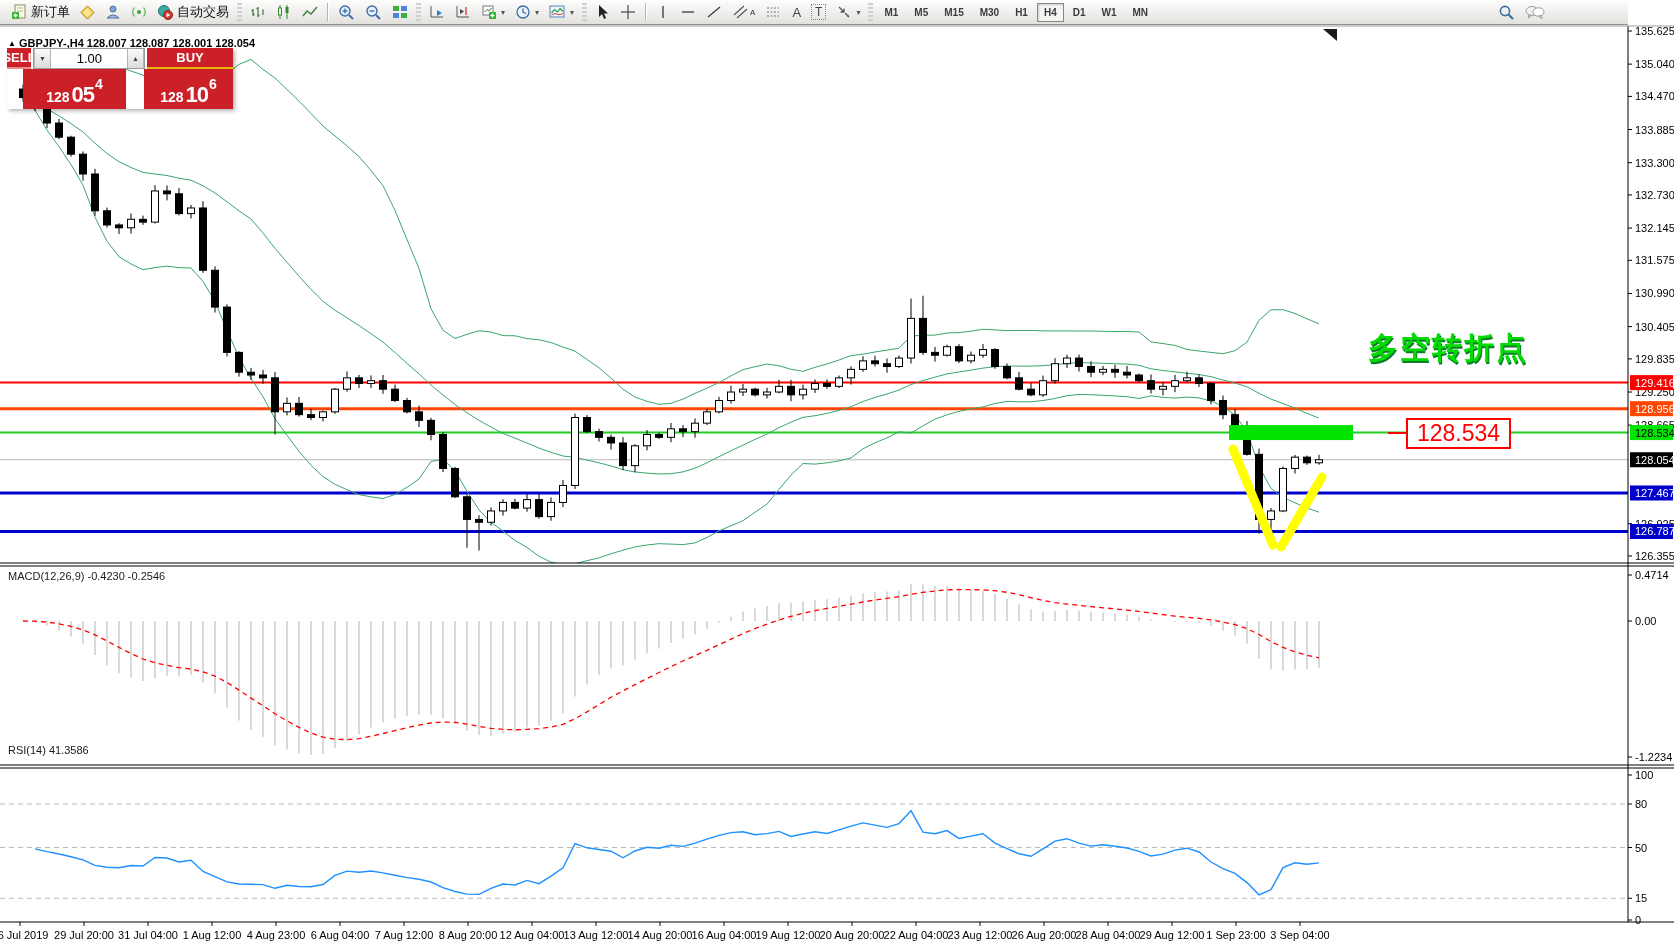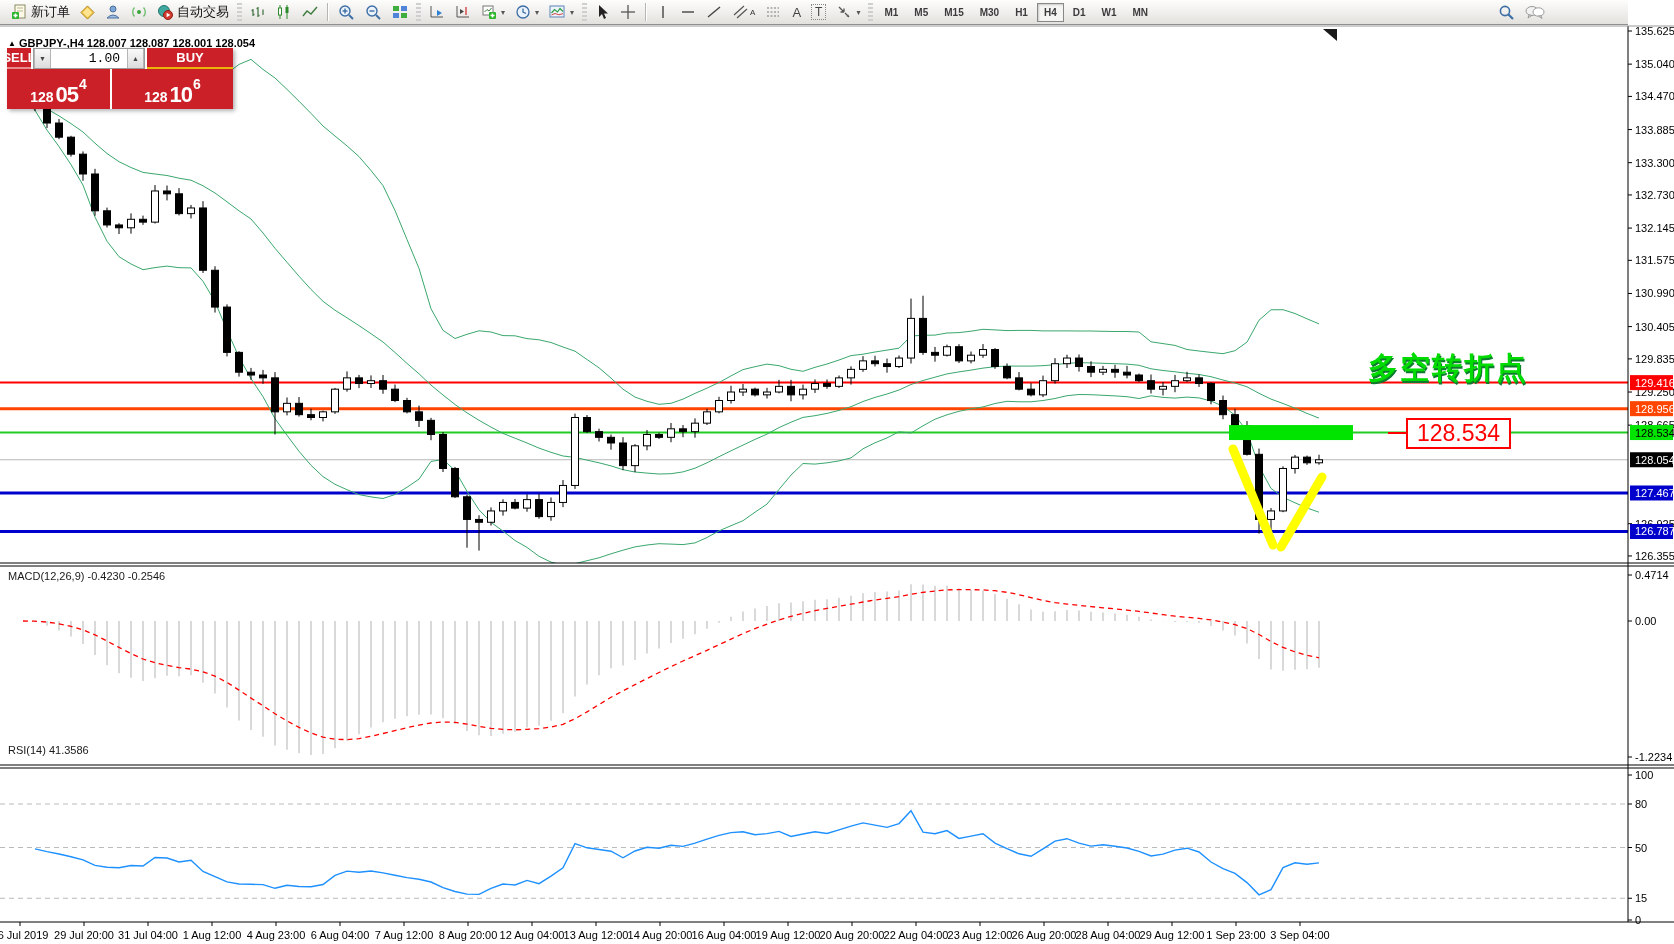--- a/index.html
+++ b/index.html
@@ -27,35 +27,35 @@
   .ocp{position:absolute;left:7px;top:48px;width:226px;z-index:7;box-shadow:2px 2px 4px rgba(0,0,0,.3);}
   .ocp-row1{display:flex;height:21px;}
   .btn-sell,.btn-buy{background:#cb2027;color:#fff;font-size:13px;font-weight:700;
      display:flex;align-items:center;justify-content:center;}
   .btn-sell{width:24px;border-bottom:2px solid #e98a8d;}
   .btn-buy{flex:1;border-bottom:2px solid #eab308;}
   .spin{display:flex;background:#d0d0d0;border:1px solid #9a9a9a;box-sizing:border-box;width:112px;}
   .spin-btn{width:15px;background:linear-gradient(#fafafa,#dcdcdc);display:flex;align-items:center;
      justify-content:center;font-size:7px;color:#444;border-right:1px solid #b5b5b5;border-left:1px solid #b5b5b5;}
   .spin-val{flex:1;background:#fff;color:#000;font-size:13px;display:flex;align-items:center;
-     justify-content:flex-end;padding-right:7px;font-family:Liberation Mono, monospace;}
+     justify-content:flex-end;padding-right:25px;}
   .ocp-row2{display:flex;height:40px;margin-top:0;}
   .px-box{background:#cb2027;color:#fff;display:flex;align-items:flex-end;justify-content:center;
-     padding-bottom:3px;line-height:1;}
+     padding-bottom:3px;line-height:1;margin-left:16px;}
   .px-box.sell{width:103px;margin-right:2px;}
   .px-box.buy{flex:1;}
   .px-small{font-size:14px;font-weight:700;margin-right:2px;margin-bottom:2px;}
   .px-big{font-size:22px;font-weight:700;letter-spacing:-1px;}
   .px-sup{font-size:14px;font-weight:700;margin-left:1px;margin-bottom:15px;}
   
   .pane-label{position:absolute;left:8px;z-index:6;font-size:11px;color:#1a1a1a;}
   #macd-label{top:570px;}
   #rsi-label{top:744px;}
   
-  .cn-note{position:absolute;left:1368px;top:348px;z-index:6;font-size:30px;font-weight:700;
+  .cn-note{position:absolute;left:1368px;top:328px;z-index:6;font-size:30px;font-weight:700;
      letter-spacing:2px;text-shadow:1px 2px 0 #0d7a2f;}
   .price-box{position:absolute;left:1406px;top:418px;width:101px;height:27px;z-index:6;background:#fff;
      display:flex;align-items:center;justify-content:center;font-size:23px;font-weight:400;}
   .price-box-dash{position:absolute;left:1388px;top:432px;width:18px;height:2px;z-index:6;}
 </style>
 </head>
 <body>
 
 <div class="toolbar">
   <div class="tbtn">

